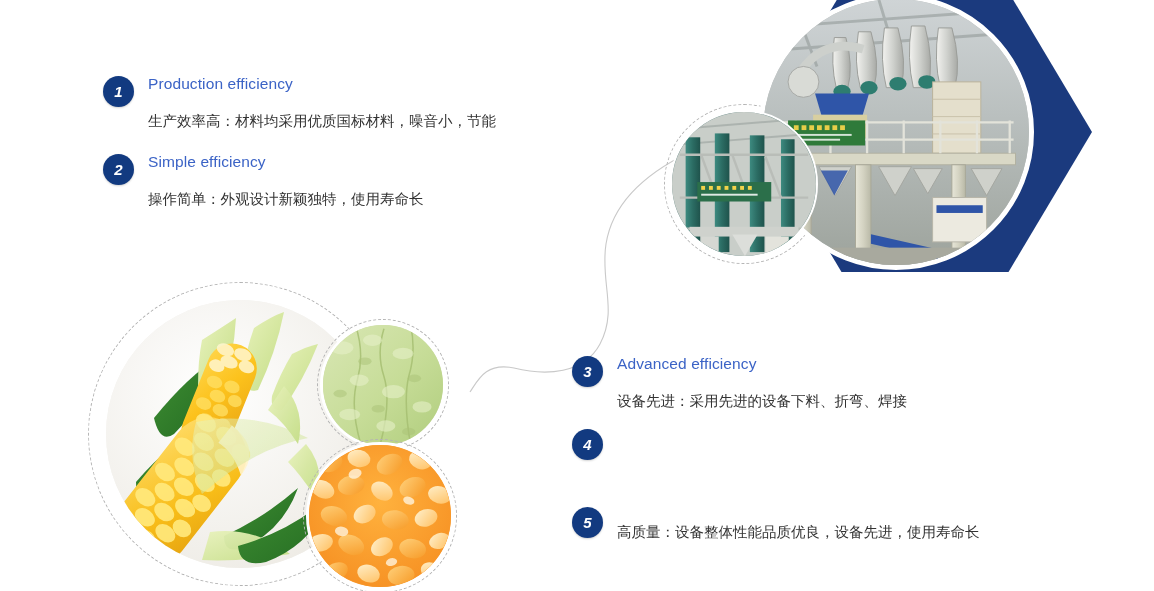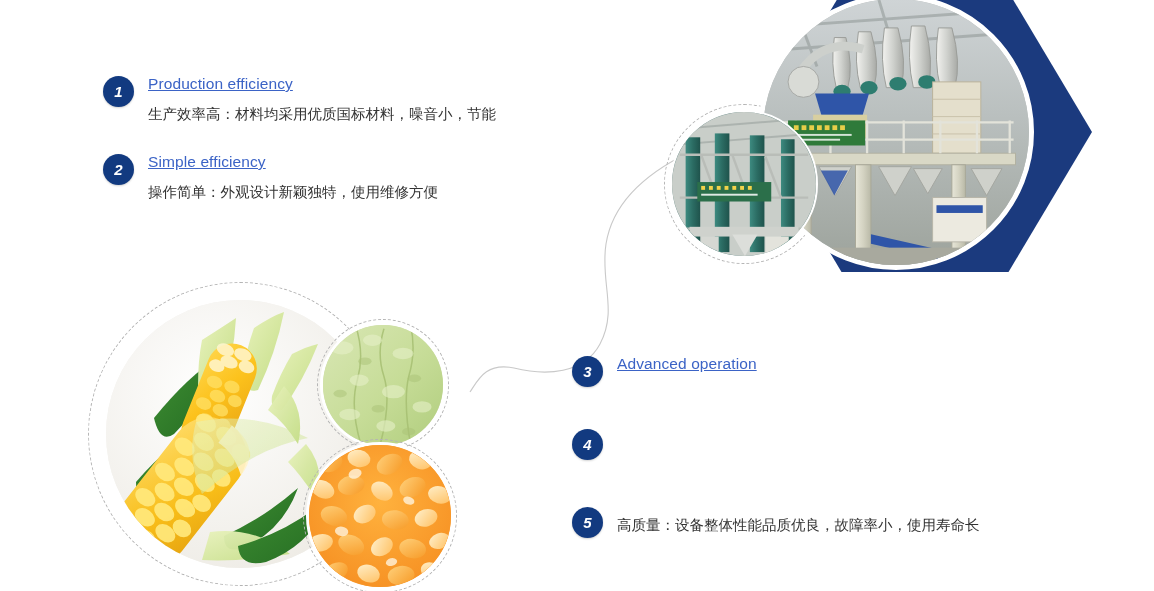--- a/index.html
+++ b/index.html
@@ -40,28 +40,27 @@
     margin-top: 2px;
     box-shadow: 0 1px 2px rgba(0,0,0,0.18);
   }
   .ftext { padding-top: 0px; }
   .ftitle {
     color: #3b63c6;
     font-size: 15.5px;
     line-height: 20px;
     letter-spacing: 0.1px;
     white-space: nowrap;
-    text-decoration: underline;
   }
   .fdesc {
     color: #333333;
     font-size: 14.5px;
     line-height: 22px;
     white-space: nowrap;
-    margin-top: 9px;
+    margin-top: 16px;
   }
 
   
   #hex-cluster {
     position: absolute;
     left: 660px;
     top: -8px;
     width: 494px;
     height: 290px;
   }
@@ -547,35 +546,36 @@
     <div class="ftext">
       <div class="ftitle">Production efficiency</div>
       <div class="fdesc">生产效率高：材料均采用优质国标材料，噪音小，节能</div>
     </div>
   </div>
 
   <div class="feature" style="left:103px; top:152px;">
     <div class="badge">2</div>
     <div class="ftext">
       <div class="ftitle">Simple efficiency</div>
-      <div class="fdesc">操作简单：外观设计新颖独特，使用维修方便</div>
+      <div class="fdesc">操作简单：外观设计新颖独特，使用寿命长</div>
     </div>
   </div>
 
   <div class="feature" style="left:572px; top:354px;">
     <div class="badge">3</div>
     <div class="ftext">
-      <div class="ftitle">Advanced operation</div>
+      <div class="ftitle">Advanced efficiency</div>
+      <div class="fdesc">设备先进：采用先进的设备下料、折弯、焊接</div>
     </div>
   </div>
 
   <div class="feature" style="left:572px; top:427px;">
     <div class="badge">4</div>
   </div>
 
   <div class="feature" style="left:572px; top:505px;">
     <div class="badge">5</div>
     <div class="ftext">
-      <div class="fdesc">高质量：设备整体性能品质优良，故障率小，使用寿命长</div>
+      <div class="fdesc">高质量：设备整体性能品质优良，设备先进，使用寿命长</div>
     </div>
   </div>
 
 </div>
 
 </body></html>

